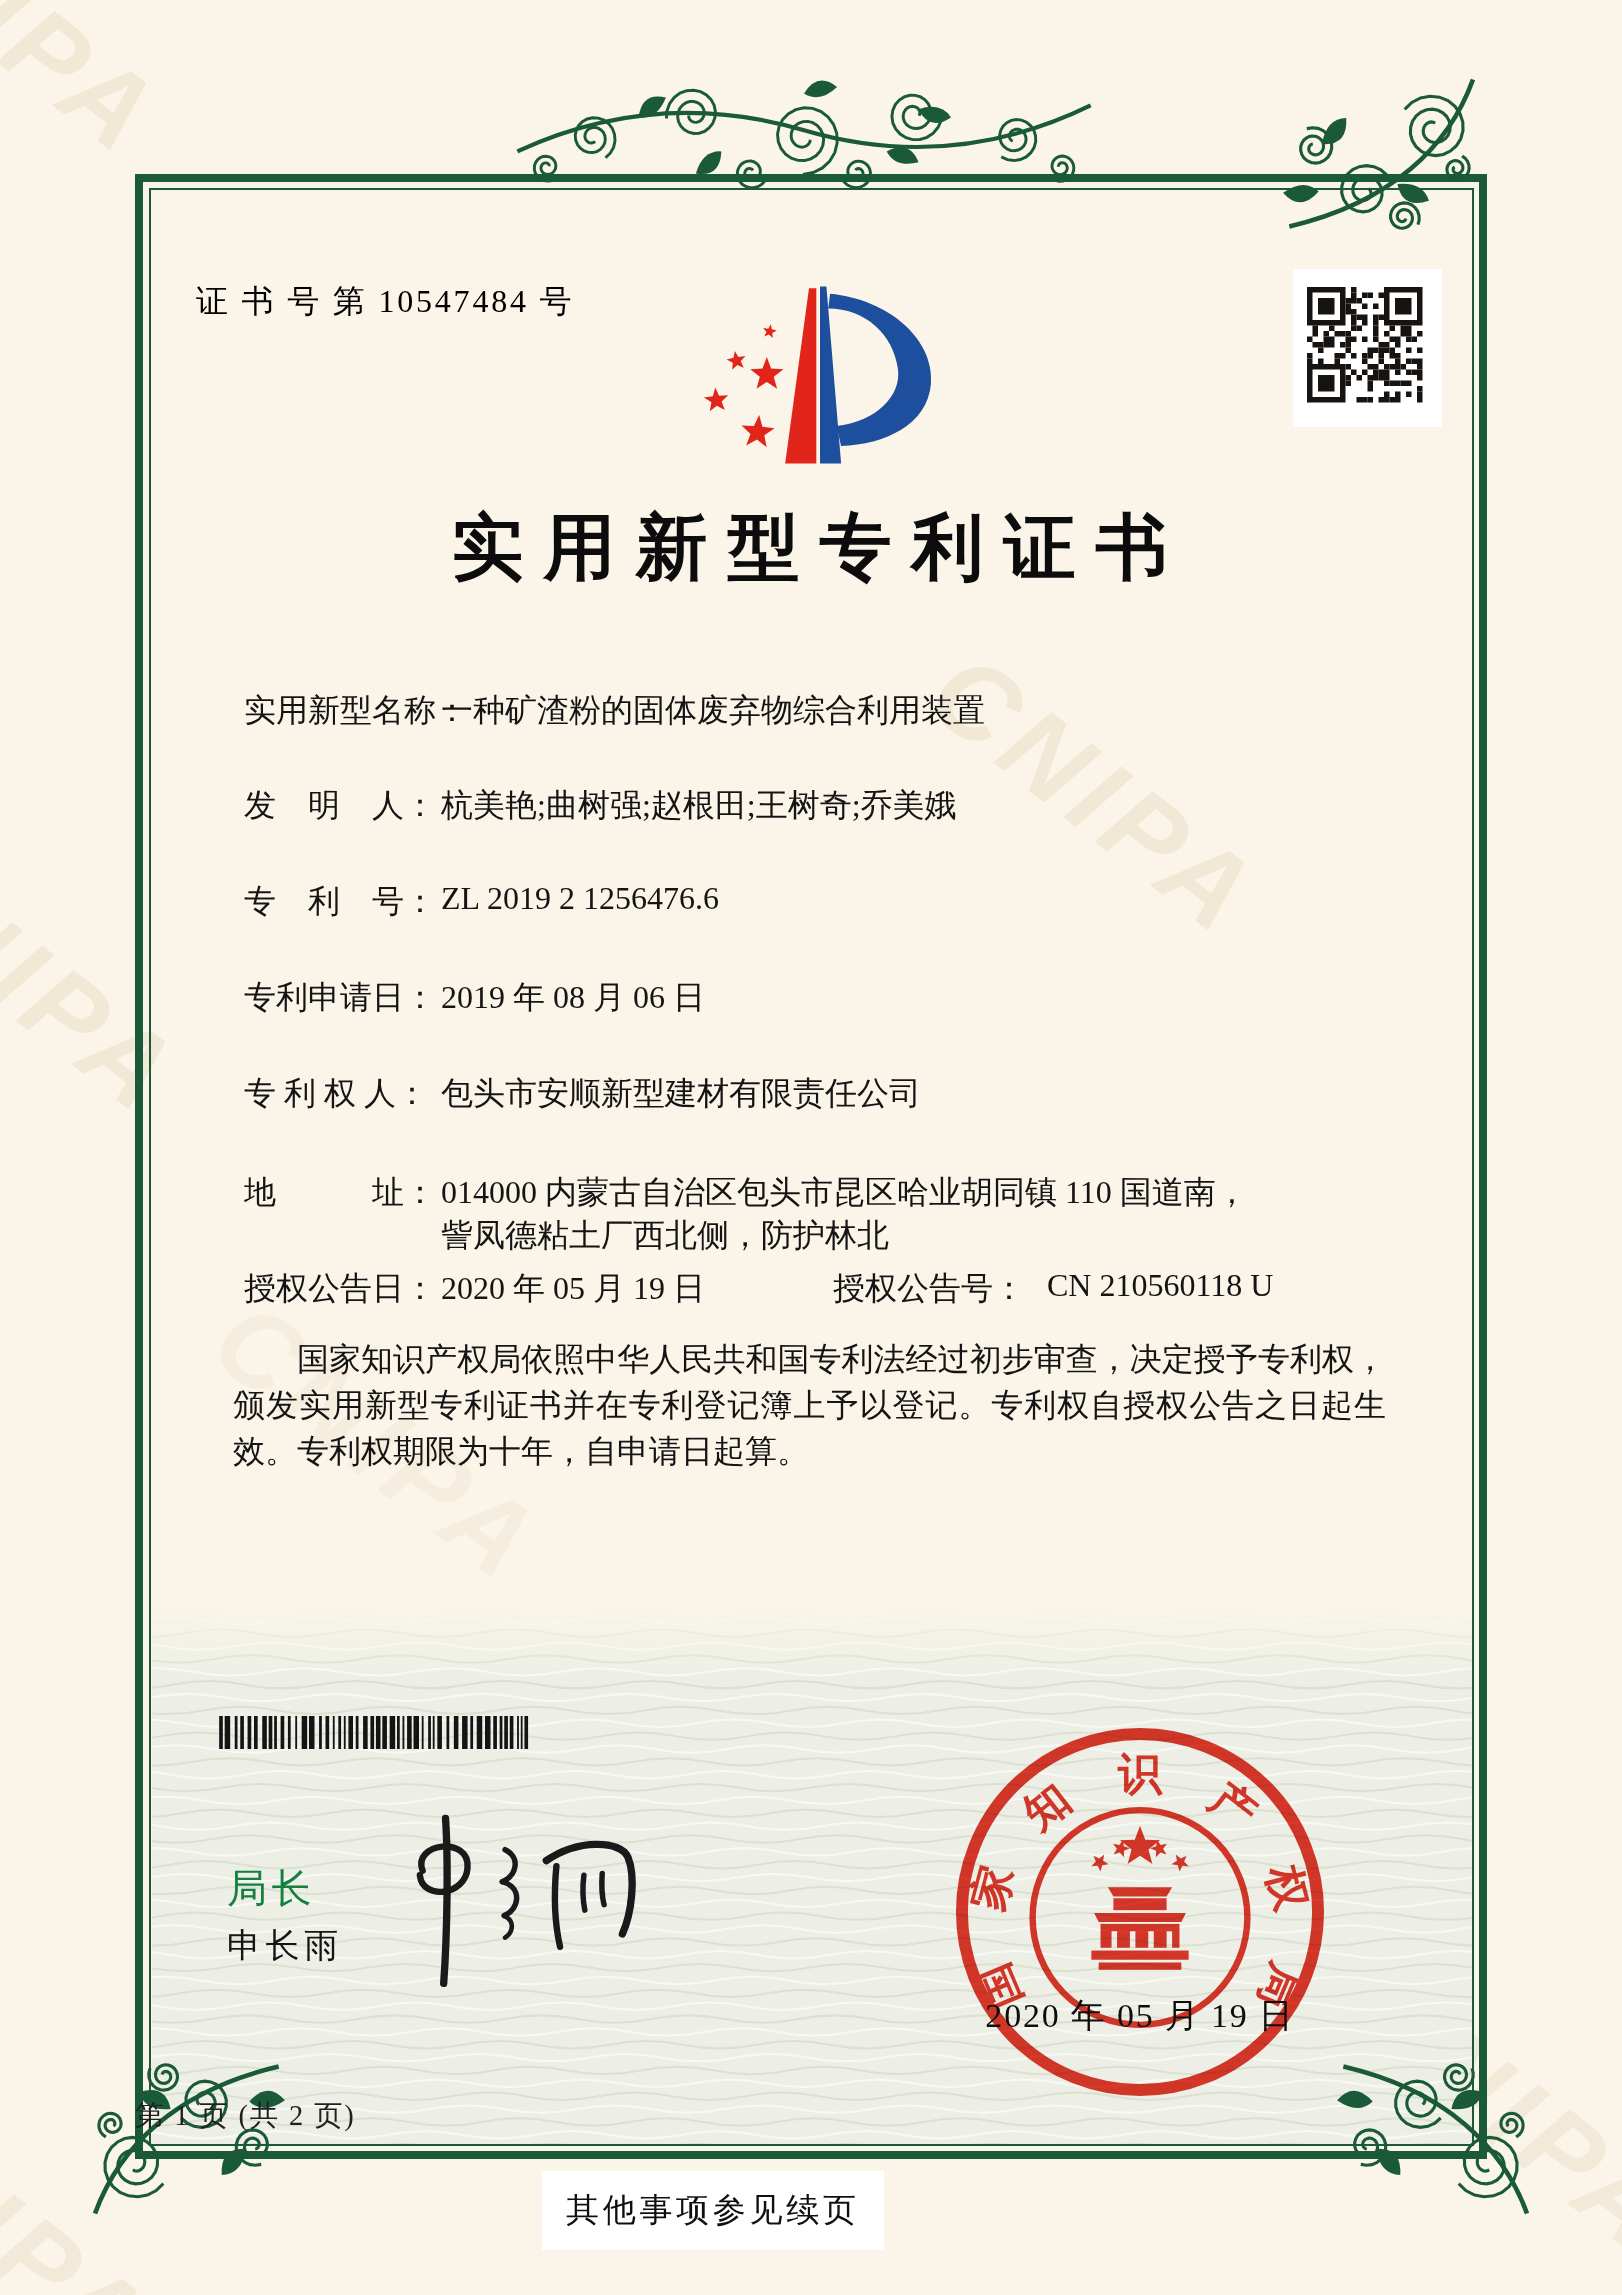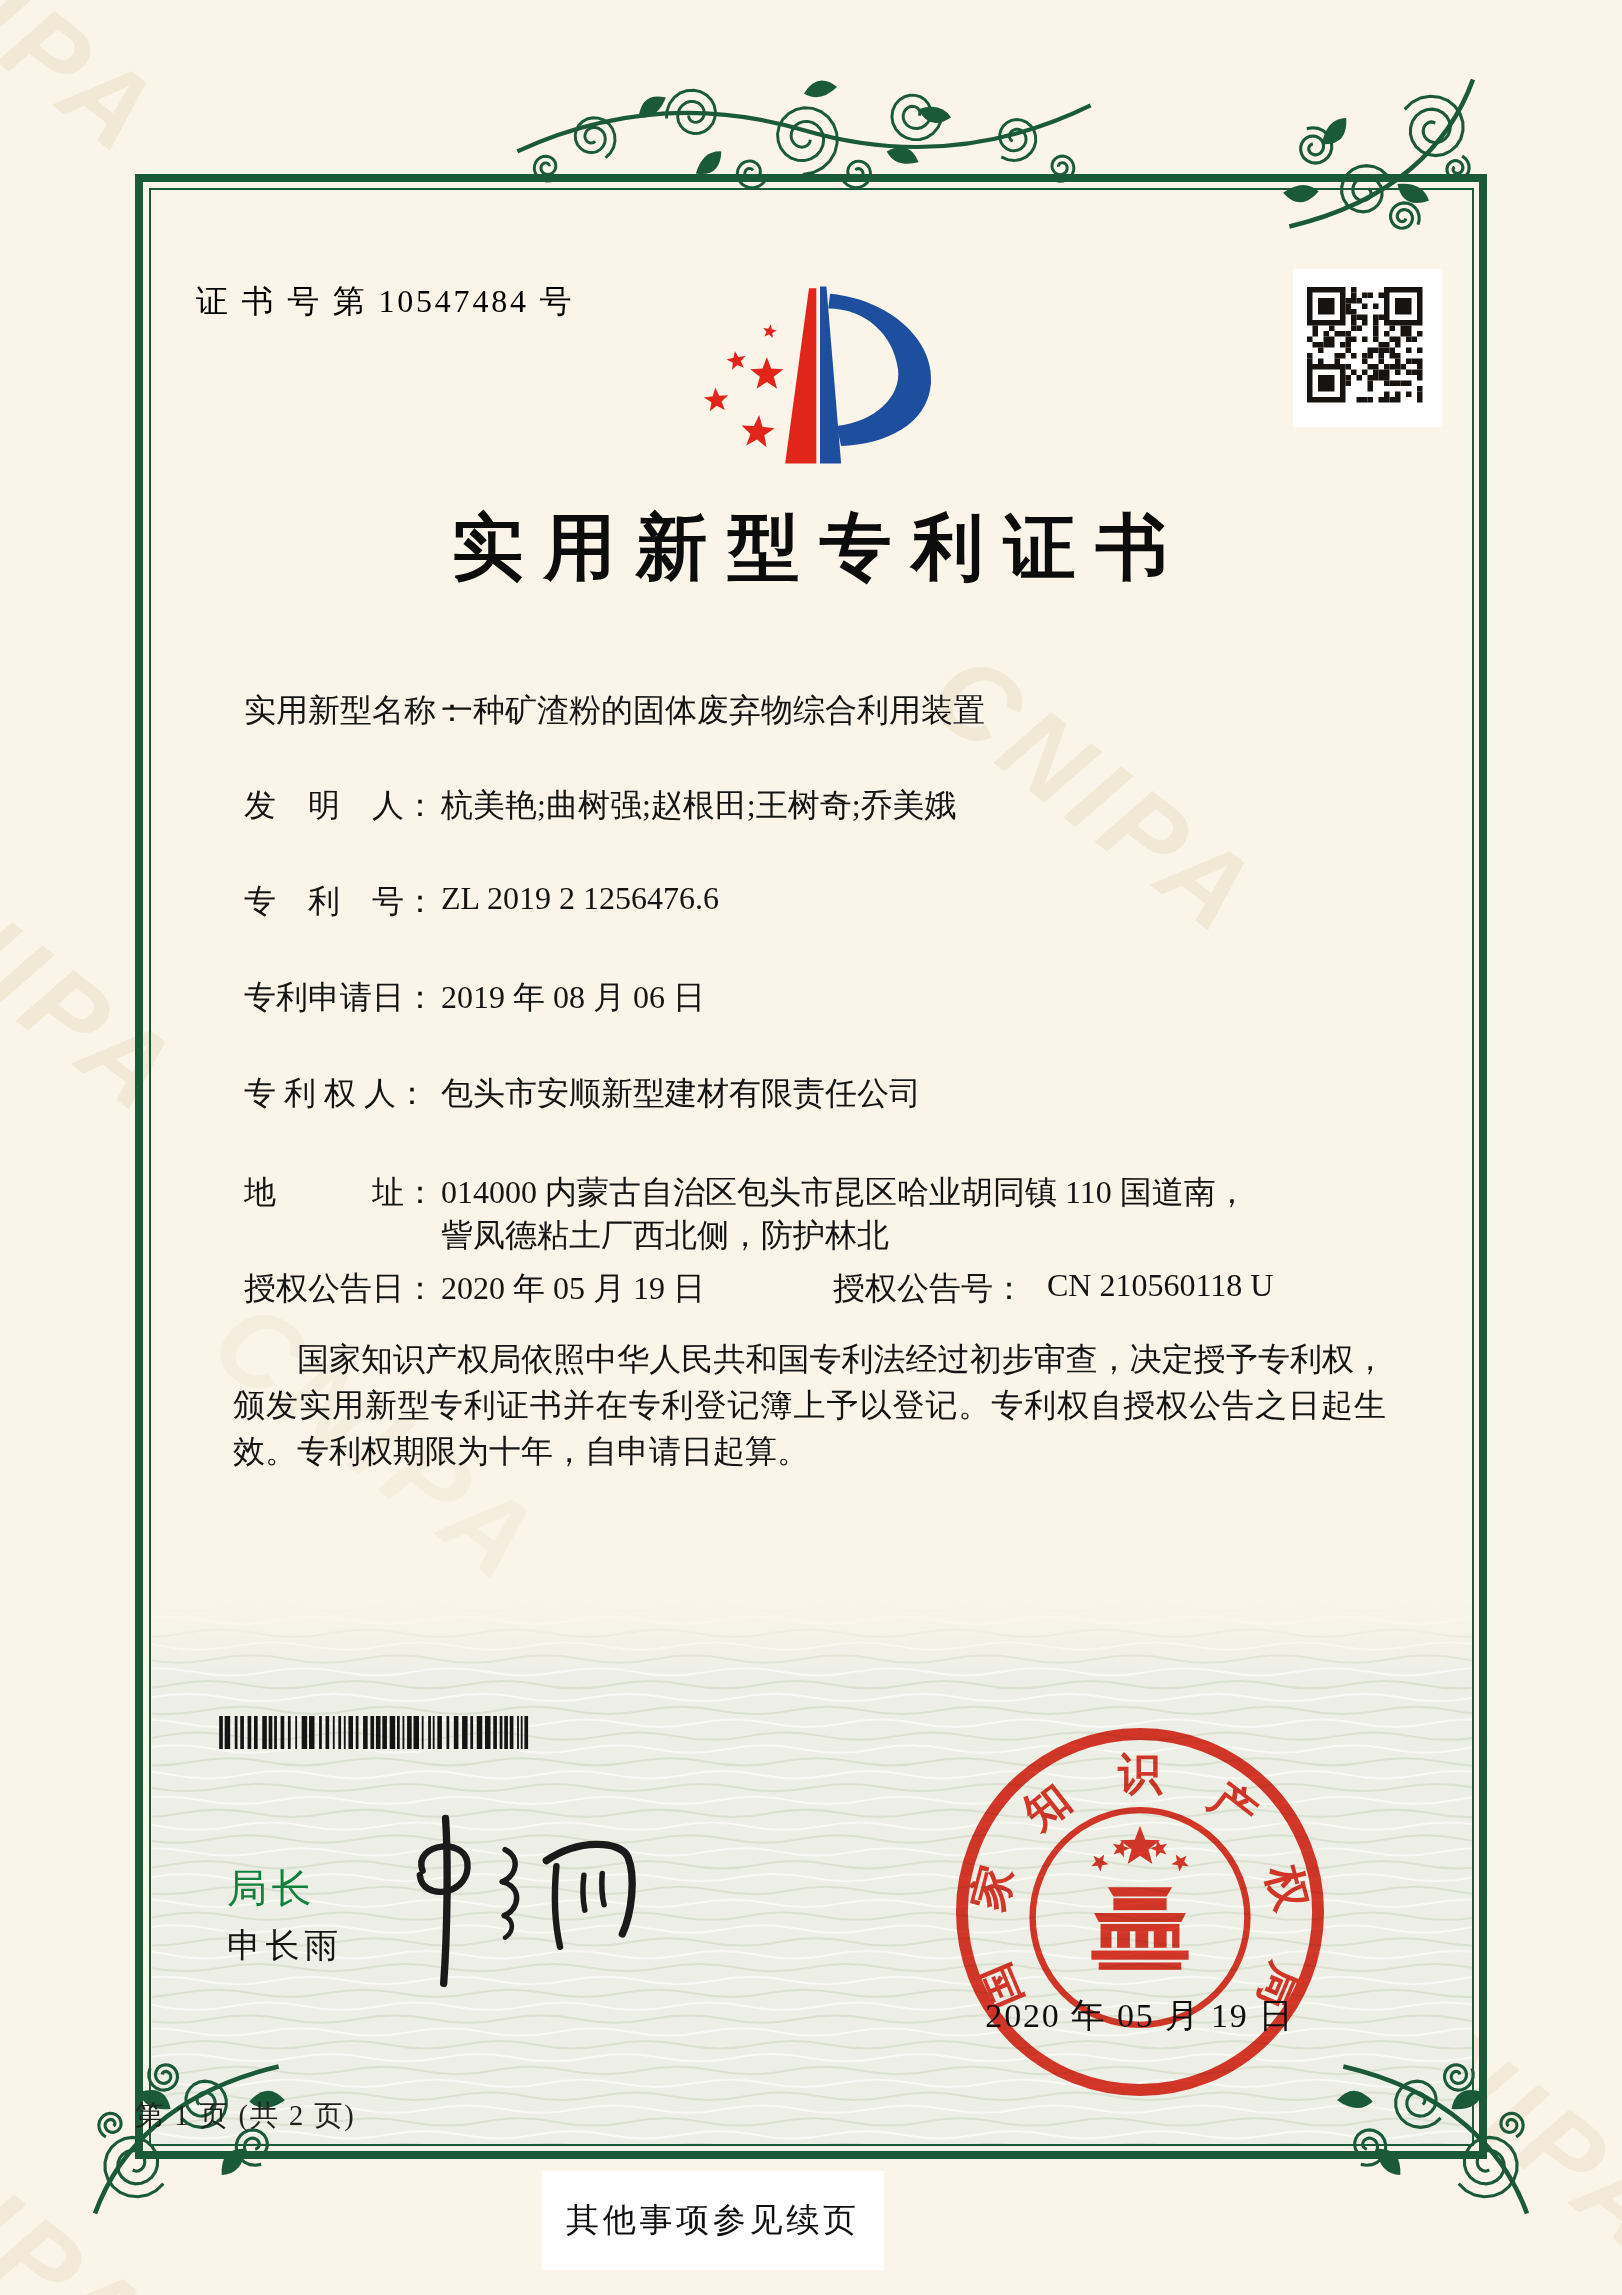--- a/index.html
+++ b/index.html
@@ -43,21 +43,21 @@
       font-family:"Liberation Sans","DejaVu Sans",sans-serif;color:#15803d;}
   .director-name{position:absolute;left:227px;top:1923px;font-size:34px;letter-spacing:4.6px;
       font-family:"Liberation Sans","DejaVu Sans",sans-serif;color:#151515;}
   .sig{position:absolute;left:358px;top:1802px;}
   .seal{position:absolute;left:950px;top:1722px;mix-blend-mode:multiply;opacity:.93;}
   .seal-date{position:absolute;left:950px;top:1993px;width:380px;text-align:center;
       font-size:34px;color:#0e0e0e;letter-spacing:1.8px;}
   .page-info{position:absolute;left:135px;top:2097px;width:1143px;text-align:left;
       font-size:28.5px;color:#1f1f1f;letter-spacing:1.8px;}
   .cont-box{position:absolute;left:542px;top:2171px;background:#ffffff;
-      padding:27px 24px;font-size:33px;letter-spacing:3.7px;color:#0f0f0f;}
+      padding:17px 24px;font-size:33px;letter-spacing:3.7px;color:#0f0f0f;}
 </style>
 </head>
 <body>
 
 <div class="page">
 
   <div id="wm-layer">
       <div class="wm" style="left: -193px; top: -41px; opacity: 0.9;">CNIPA</div>
       <div class="wm" style="left: 905px; top: 739px; opacity: 0.9;">CNIPA</div>
       <div class="wm" style="left: -174px; top: 918px; opacity: 0.9;">CNIPA</div>

